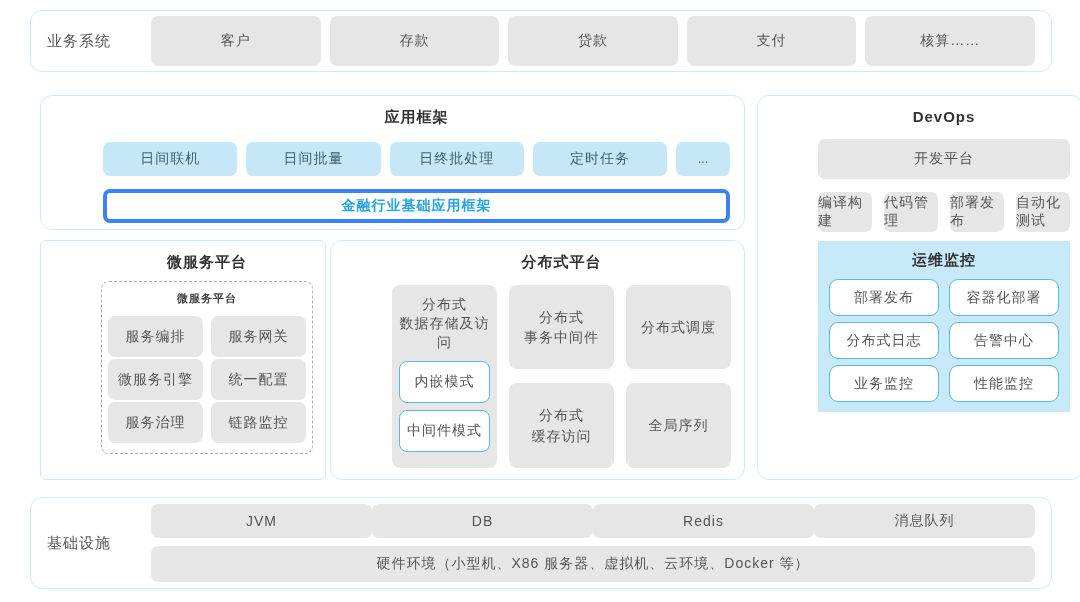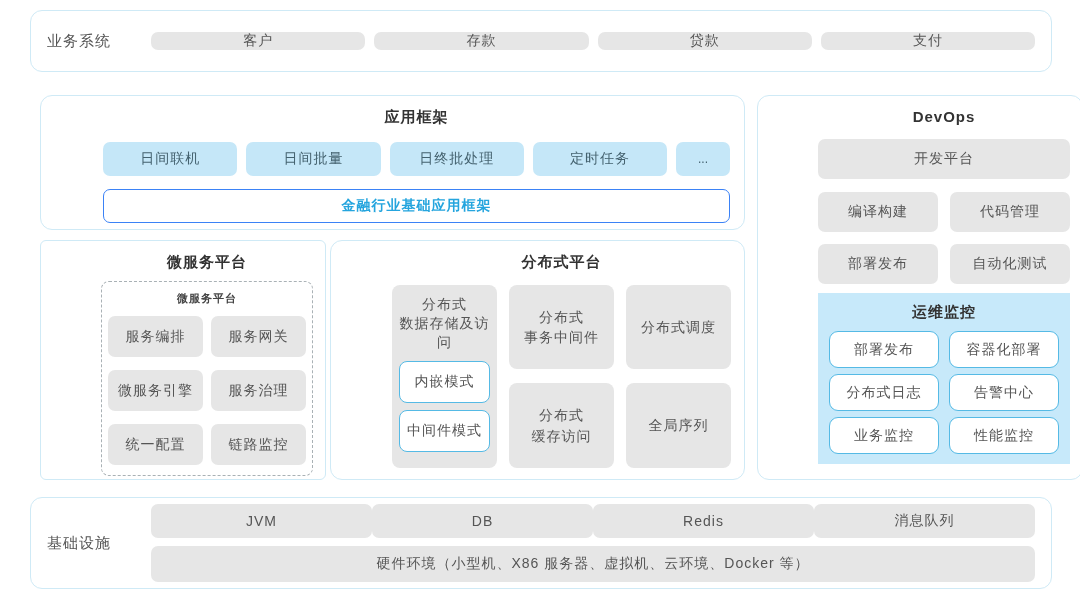--- a/index.html
+++ b/index.html
@@ -55,21 +55,21 @@
   .band-top { left: 30px; top: 10px; width: 1022px; height: 62px; }
   .band-bottom { left: 30px; top: 497px; width: 1022px; height: 92px; }
   .band-label {
     flex: 0 0 104px;
     text-align: left;
     font-size: 15px;
     color: #555555;
     font-weight: 500;
     letter-spacing: 1px;
   }
-  .band-items { flex: 1; display: flex; gap: 9px; height: 50px; align-items: center; }
+  .band-items { flex: 1; display: flex; gap: 9px; height: 50px; }
   .band-items .gray-cell { flex: 1; }
   .infra-content { flex: 1; display: flex; flex-direction: column; gap: 8px; }
   .infra-row { display: flex; gap: 0; height: 34px; }
   .infra-row .gray-cell { flex: 1; }
   .hardware-bar { height: 36px; }
   
   .panel-app { left: 40px; top: 95px; width: 705px; height: 135px; }
   .module-row { display: flex; gap: 9px; margin: 15px 14px 13px; height: 34px; }
   .module-box {
     flex: 1;
@@ -79,35 +79,35 @@
     align-items: center;
     justify-content: center;
     font-size: 14px;
     color: #44626f;
     letter-spacing: 1px;
   }
   .module-box.ellipsis { flex: 0 0 54px; font-size: 12px; letter-spacing: 0; }
   .base-box {
     margin: 12px 14px 0;
     height: 34px;
-    border: 1px solid #3b82f6;
+    border: 4px solid #3b82f6;
     border-radius: 7px;
     display: flex;
     align-items: center;
     justify-content: center;
     font-size: 14px;
     font-weight: 600;
     color: #25a5de;
     letter-spacing: 1px;
     box-sizing: border-box;
   }
   
   .panel-devops { left: 757px; top: 95px; width: 326px; height: 385px; }
   .dev-wide { margin: 14px 12px 0; height: 40px; }
-  .devops-grid { display: grid; grid-template-columns: 1fr 1fr; gap: 12px; margin: 13px 12px 0; }
+  .devops-grid { display: grid; grid-template-columns: 1fr 1fr 1fr 1fr; gap: 12px; margin: 13px 12px 0; }
   .devops-grid .gray-cell { height: 40px; }
   .monitor {
     margin: 9px 12px 0;
     background: #c7e9fa;
     border-radius: 0;
     padding: 8px 11px 10px;
   }
   .monitor-title {
     text-align: center;
     font-size: 15px;
@@ -127,21 +127,21 @@
     padding: 7px 6px 10px;
   }
   .inner-title {
     text-align: center;
     font-size: 11px;
     color: #444444;
     font-weight: 600;
     margin: 2px 0 10px;
     letter-spacing: 1px;
   }
-  .micro-grid { display: grid; grid-template-columns: 1fr 1fr; gap: 13px 8px; }
+  .micro-grid { display: grid; grid-template-columns: 1fr 1fr; gap: 2px 8px; }
   .micro-grid .gray-cell { height: 41px; }
   
   .panel-dist { left: 330px; top: 240px; width: 415px; height: 240px; }
   .dist-grid {
     display: grid;
     grid-template-columns: 1fr 1fr 1fr;
     grid-template-rows: 84px 85px;
     gap: 14px 12px;
     margin: 13px 13px 0;
   }
@@ -184,20 +184,21 @@
 
 <div class="page">
 
   <div class="band band-top">
     <div class="band-label">业务系统</div>
     <div class="band-items">
       <div class="gray-cell">客户</div>
       <div class="gray-cell">存款</div>
       <div class="gray-cell">贷款</div>
       <div class="gray-cell">支付</div>
+      <div class="gray-cell">核算……</div>
     </div>
   </div>
 
   <div class="panel panel-app">
     <div class="panel-title">应用框架</div>
     <div class="module-row">
       <div class="module-box">日间联机</div>
       <div class="module-box">日间批量</div>
       <div class="module-box">日终批处理</div>
       <div class="module-box">定时任务</div>
@@ -229,22 +230,22 @@
   </div>
 
   <div class="panel panel-micro">
     <div class="panel-title">微服务平台</div>
     <div class="dashed-box">
       <div class="inner-title">微服务平台</div>
       <div class="micro-grid">
         <div class="gray-cell">服务编排</div>
         <div class="gray-cell">服务网关</div>
         <div class="gray-cell">微服务引擎</div>
+        <div class="gray-cell">统一配置</div>
         <div class="gray-cell">服务治理</div>
-        <div class="gray-cell">统一配置</div>
         <div class="gray-cell">链路监控</div>
       </div>
     </div>
   </div>
 
   <div class="panel panel-dist">
     <div class="panel-title">分布式平台</div>
     <div class="dist-grid">
       <div class="storage">
         <div class="storage-title">分布式

